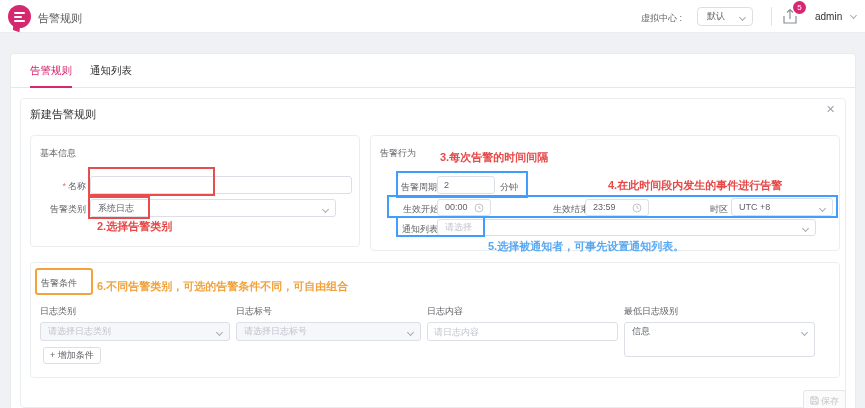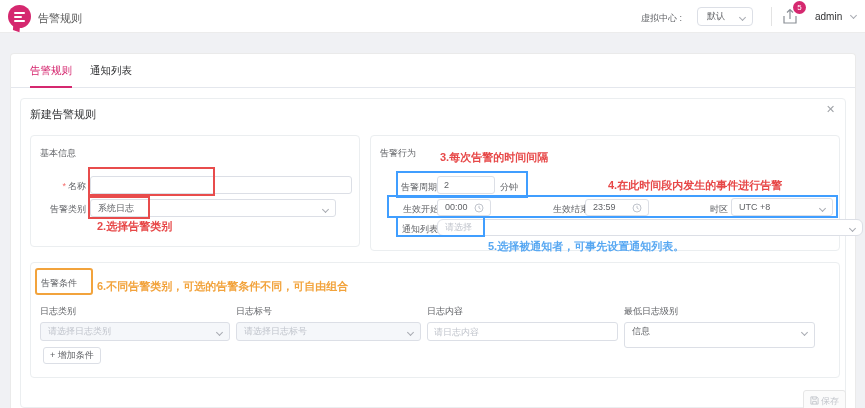--- a/index.html
+++ b/index.html
@@ -148,21 +148,21 @@
       </svg>
   </div>
   <div class="ab lbl" style="left:710px;top:203px;">时区</div>
   <div class="ab sel" style="left:731px;top:198px;width:102px;height:18px;">
     <span>UTC +8</span>
     <i class="chev abs"></i>
   </div>
   <div class="ab mark mark-blue" style="left:387px;top:195px;width:451px;height:23px;"></div>
 
   <div class="ab lbl" style="left:402px;top:223px;">通知列表</div>
-  <div class="ab sel" style="left:437px;top:219px;width:426px;height:17px;line-height:15px;border-radius:6px;">
+  <div class="ab sel" style="left:437px;top:219px;width:379px;height:17px;line-height:15px;">
     <span class="ph">请选择</span>
     <i class="chev abs" style="top:6px;"></i>
   </div>
   <div class="ab mark mark-blue" style="left:396px;top:216px;width:89px;height:21px;"></div>
   <div class="ab ann ann-blue" style="left:488px;top:239px;">5.选择被通知者，可事先设置通知列表。</div>
 
   <div class="ab sec-card" style="left:30px;top:262px;width:810px;height:116px;"></div>
   <div class="ab sec-title" style="left:41px;top:277px;">告警条件</div>
   <div class="ab mark mark-orange" style="left:35px;top:268px;width:58px;height:27px;"></div>
   <div class="ab ann ann-orange" style="left:97px;top:279px;">6.不同告警类别，可选的告警条件不同，可自由组合</div>
@@ -174,21 +174,21 @@
 
   <div class="ab sel sel-dis" style="left:236px;top:322px;width:185px;height:19px;line-height:17px;">
     <span class="ph">请选择日志标号</span>
     <i class="chev abs"></i>
   </div>
   <div class="ab sel sel-dis" style="left:40px;top:322px;width:190px;height:19px;line-height:17px;">
     <span class="ph">请选择日志类别</span>
     <i class="chev abs"></i>
   </div>
   <input class="ab inp" style="left: 427px; top: 322px; width: 191px; height: 19px;" placeholder="请日志内容">
-  <div class="ab sel" style="left:624px;top:322px;width:191px;height:26px;line-height:17px;">
+  <div class="ab sel" style="left:624px;top:322px;width:191px;height:35px;line-height:17px;">
     <span>信息</span>
     <i class="chev abs"></i>
   </div>
 
   <div class="ab add-btn">+ 增加条件</div>
 
   <div class="ab save-btn">
     <svg width="9" height="9" viewBox="0 0 10 10" style="vertical-align:-1px;margin-right:2px;">
       <path d="M1 1 h6.5 L9 2.5 V9 H1 Z M3 1 v2.5 h4 V1 M3 9 V6 h4 v3" fill="none" stroke="#c3c6cc" stroke-width="1"></path>
     </svg><span>保存</span>

